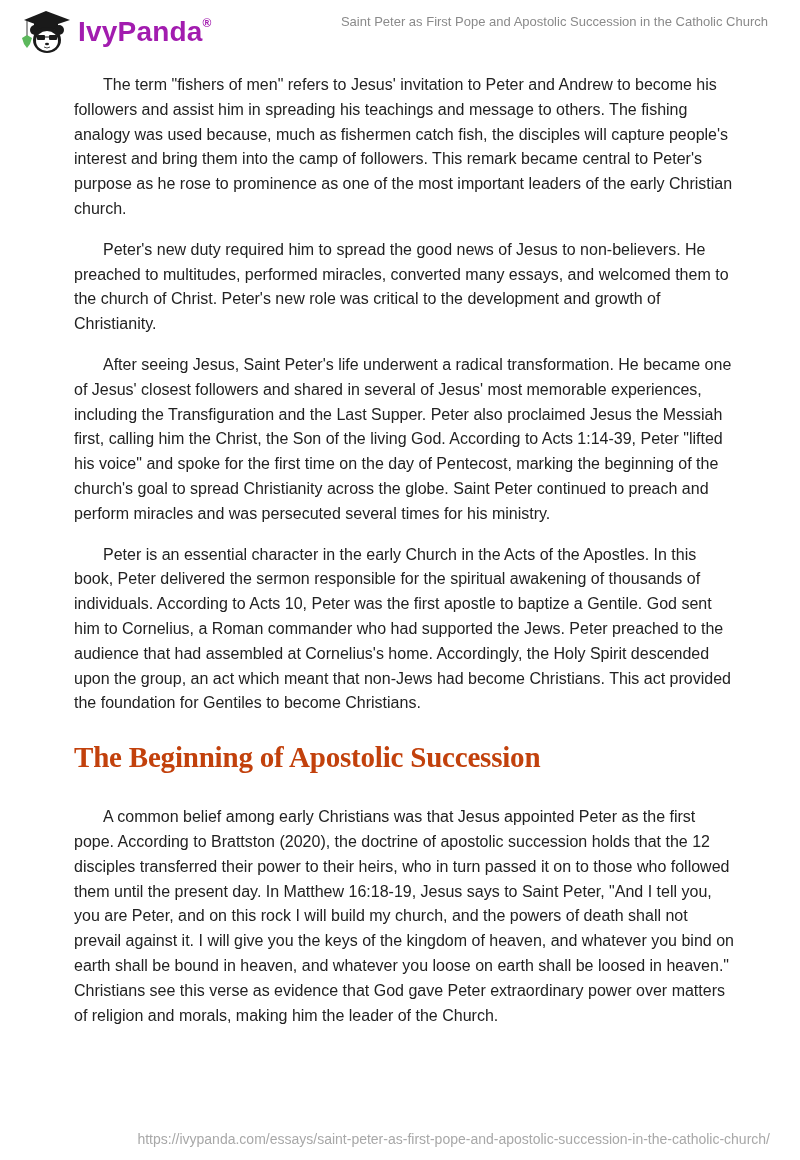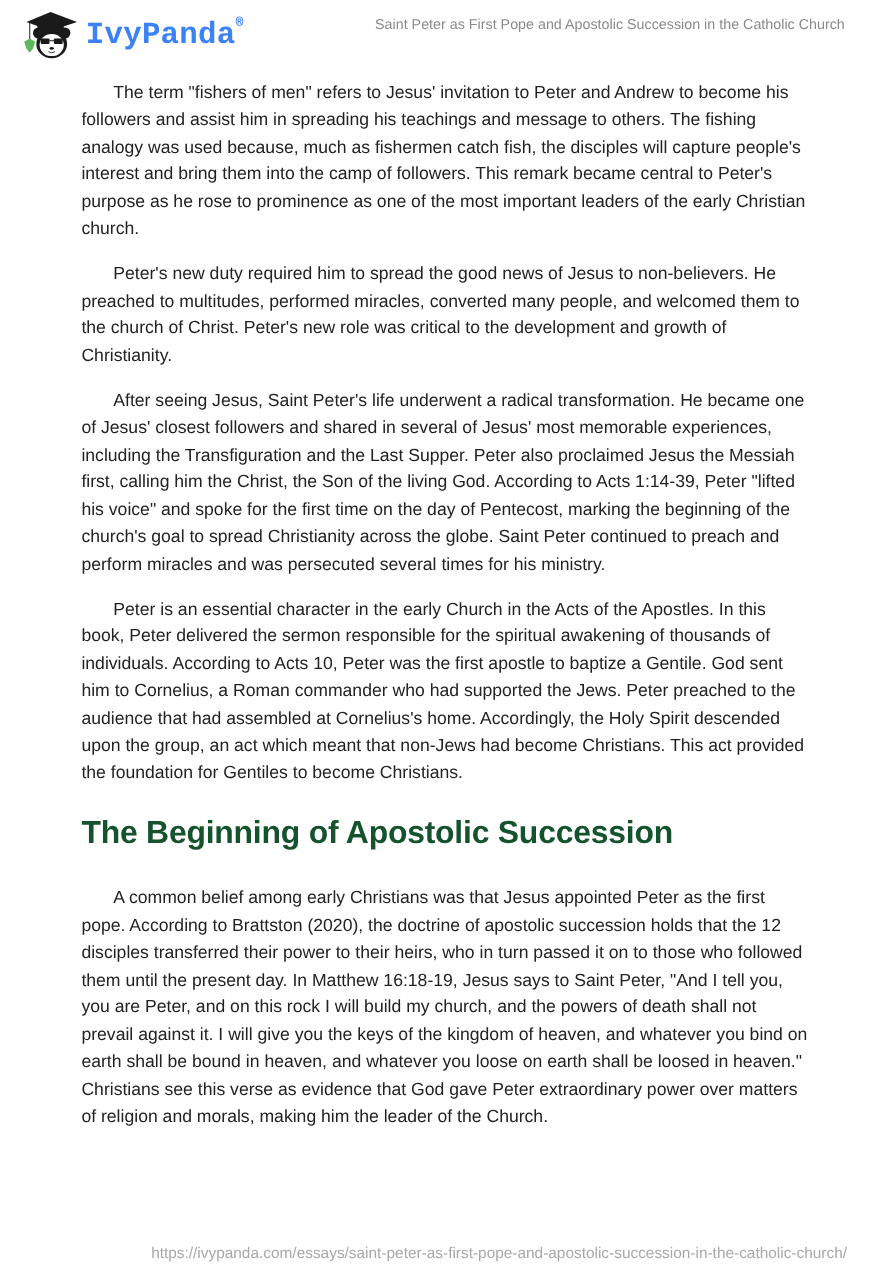--- a/index.html
+++ b/index.html
@@ -2,27 +2,27 @@
 <html><head>
   <meta charset="utf-8">
   <style>
     * { box-sizing: border-box; margin: 0; padding: 0; }
     html, body { width: 800px; height: 1160px; background: #ffffff; overflow: hidden; }
     body { position: relative; font-family: "Liberation Sans", sans-serif; color: #222222; }
 
     .header { position: absolute; left: 0; top: 0; width: 800px; height: 60px; }
     .logo { position: absolute; left: 16px; top: 8px; display: flex; align-items: center; }
     .logo-icon { width: 60px; height: 48px; }
-    .logo-text { font-family: Liberation Mono, monospace; font-weight: bold; font-size: 28px; color: #3b82f6; margin-left: 2px; letter-spacing: 0.2px; }
+    .logo-text { font-family: Liberation Sans, sans-serif; font-weight: bold; font-size: 28px; color: #a21caf; margin-left: 2px; letter-spacing: 0.2px; }
     .logo-text sup { font-size: 12px; position: relative; top: -4px; }
     .doc-title { position: absolute; right: 32px; top: 14px; font-size: 13px; color: #8a8a8a; }
 
     .content { position: absolute; left: 74px; top: 73px; width: 660px; }
     .para { font-size: 16px; line-height: 24.8px; color: #222222; text-indent: 29px; margin-bottom: 16px; }
-    .h2 { font-size: 29px; font-weight: bold; color: #14532d; margin-top: 24px; margin-bottom: 31px; line-height: 34px; letter-spacing: -0.2px; }
+    .h2 { font-size: 29px; font-weight: bold; color: #c2410c; margin-top: 24px; margin-bottom: 31px; line-height: 34px; letter-spacing: -0.2px; font-family: Liberation Serif, serif; }
 
     .footer-url { position: absolute; right: 30px; top: 1131px; font-size: 14px; color: #a8a8a8; }
   </style>
 </head>
 <body>
 
 <div class="header">
   <div class="logo">
     <svg class="logo-icon" viewBox="0 0 60 48">
 
@@ -44,20 +44,20 @@
       <ellipse cx="31" cy="36" rx="2" ry="1.3" fill="#1a1a1a"></ellipse>
       <path d="M28,39 Q31,41 34,39" stroke="#1a1a1a" stroke-width="0.8" fill="none"></path>
     </svg>
     <span class="logo-text"><span>IvyPanda</span><sup>®</sup></span>
   </div>
   <div class="doc-title">Saint Peter as First Pope and Apostolic Succession in the Catholic Church</div>
 </div>
 
 <div class="content">
   <p class="para">The term "fishers of men" refers to Jesus' invitation to Peter and Andrew to become his followers and assist him in spreading his teachings and message to others. The fishing analogy was used because, much as fishermen catch fish, the disciples will capture people's interest and bring them into the camp of followers. This remark became central to Peter's purpose as he rose to prominence as one of the most important leaders of the early Christian church.</p>
-  <p class="para">Peter's new duty required him to spread the good news of Jesus to non-believers. He preached to multitudes, performed miracles, converted many people, and welcomed them to the church of Christ. Peter's new role was critical to the development and growth of Christianity.</p>
+  <p class="para">Peter's new duty required him to spread the good news of Jesus to non-believers. He preached to multitudes, performed miracles, converted many essays, and welcomed them to the church of Christ. Peter's new role was critical to the development and growth of Christianity.</p>
   <p class="para">After seeing Jesus, Saint Peter's life underwent a radical transformation. He became one of Jesus' closest followers and shared in several of Jesus' most memorable experiences, including the Transfiguration and the Last Supper. Peter also proclaimed Jesus the Messiah first, calling him the Christ, the Son of the living God. According to Acts 1:14-39, Peter "lifted his voice" and spoke for the first time on the day of Pentecost, marking the beginning of the church's goal to spread Christianity across the globe. Saint Peter continued to preach and perform miracles and was persecuted several times for his ministry.</p>
   <p class="para">Peter is an essential character in the early Church in the Acts of the Apostles. In this book, Peter delivered the sermon responsible for the spiritual awakening of thousands of individuals. According to Acts 10, Peter was the first apostle to baptize a Gentile. God sent him to Cornelius, a Roman commander who had supported the Jews. Peter preached to the audience that had assembled at Cornelius's home. Accordingly, the Holy Spirit descended upon the group, an act which meant that non-Jews had become Christians. This act provided the foundation for Gentiles to become Christians.</p>
   <h2 class="h2">The Beginning of Apostolic Succession</h2>
   <p class="para">A common belief among early Christians was that Jesus appointed Peter as the first pope. According to Brattston (2020), the doctrine of apostolic succession holds that the 12 disciples transferred their power to their heirs, who in turn passed it on to those who followed them until the present day. In Matthew 16:18-19, Jesus says to Saint Peter, "And I tell you, you are Peter, and on this rock I will build my church, and the powers of death shall not prevail against it. I will give you the keys of the kingdom of heaven, and whatever you bind on earth shall be bound in heaven, and whatever you loose on earth shall be loosed in heaven." Christians see this verse as evidence that God gave Peter extraordinary power over matters of religion and morals, making him the leader of the Church.</p>
 </div>
 
 <div class="footer-url">https://ivypanda.com/essays/saint-peter-as-first-pope-and-apostolic-succession-in-the-catholic-church/</div>
 
 </body></html>

